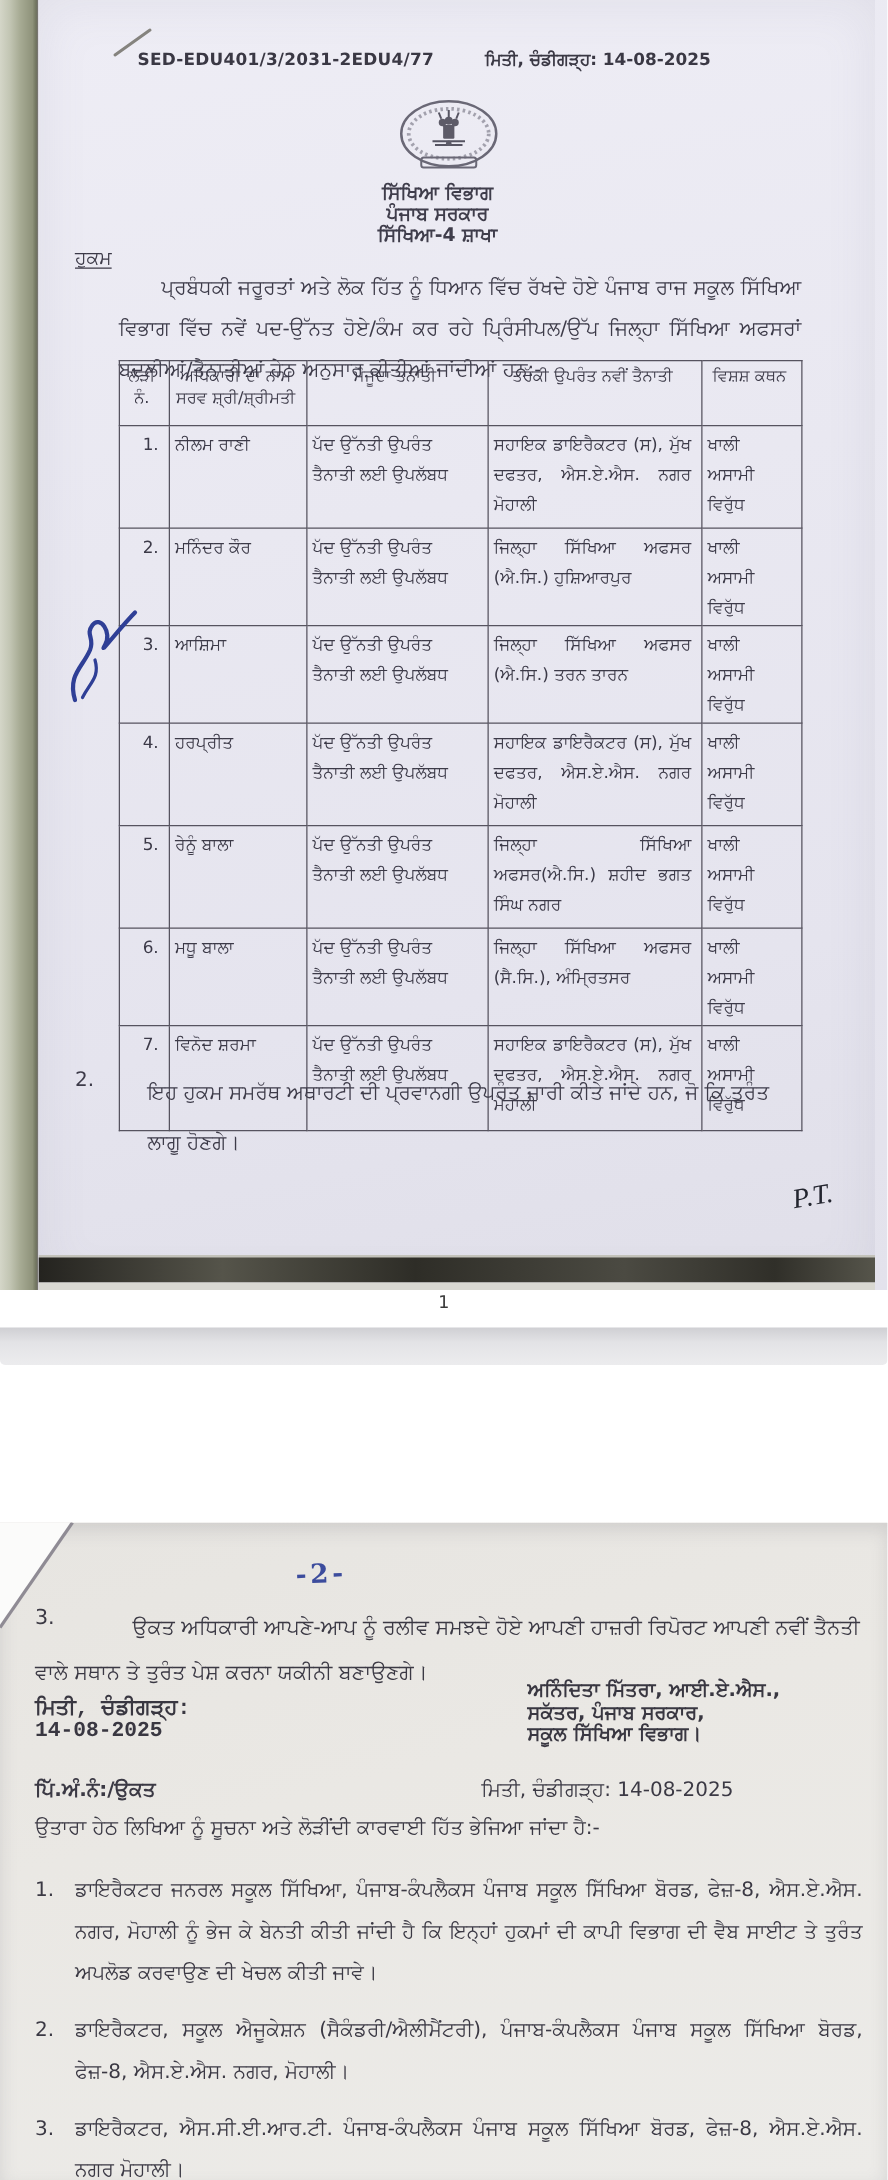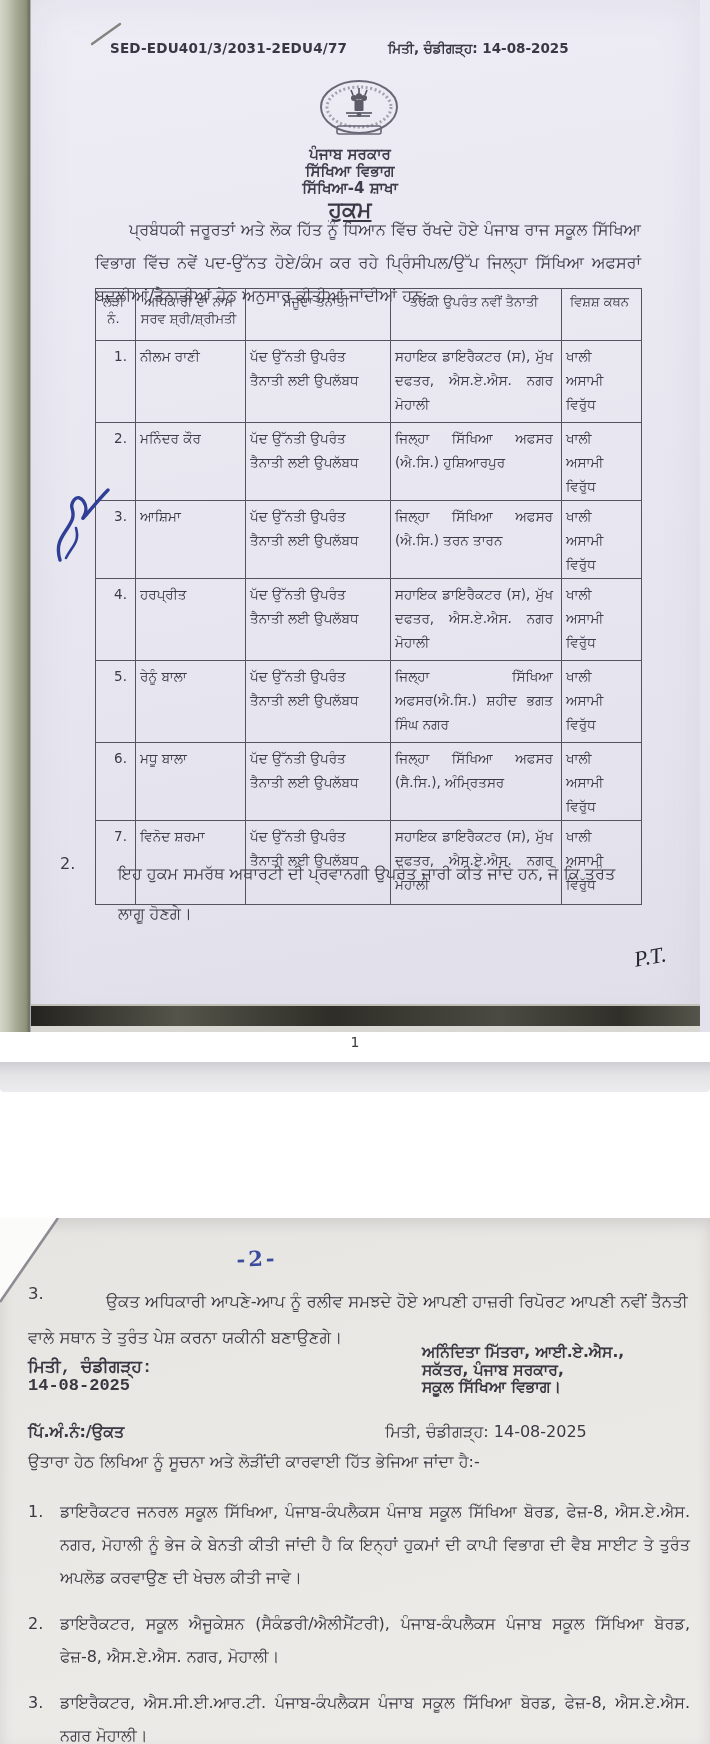--- a/index.html
+++ b/index.html
@@ -20,21 +20,21 @@
   }
   .page1 .paper{
     position:absolute;top:0;left:31px;width:669px;height:1032px;
     background:linear-gradient(170deg,#eeedf5 0%,#e9e8f1 40%,#e5e4ee 75%,#e0dfe9 100%);
     box-shadow:inset 0 0 40px rgba(120,120,150,.12);
   }
   .ref-row{top:40px;left:0;width:710px;height:20px;font-size:13.5px;font-weight:bold;color:#3a3844;}
   .ref-no{position:absolute;left:110px;top:0;letter-spacing:.2px;}
   .date-line-1{position:absolute;left:388px;top:0;}
   .org-block{top:146px;left:60px;width:580px;text-align:center;line-height:17px;font-size:15px;font-weight:bold;color:#3f3d4b;}
-  .order-title{top:197px;left:60px;width:580px;text-align:center;font-size:22px;font-weight:bold;text-decoration:underline;text-underline-offset:3px;color:#3b3947;}
+  .order-title{top:197px;left:60px;width:580px;text-align:left;font-size:15px;font-weight:normal;text-decoration:underline;text-underline-offset:3px;color:#3b3947;}
   .intro{top:213px;left:95px;width:546px;font-size:16px;line-height:33px;text-align:justify;text-indent:34px;color:#3d3b49;}
 
   table.transfer{
     position:absolute;top:288px;left:95px;width:546px;border-collapse:collapse;table-layout:fixed;
     font-size:13.5px;color:#3c3a48;
   }
   table.transfer td,table.transfer th{
     border:1.4px solid #56535f;vertical-align:top;padding:3px 8px 2px 4px;line-height:24px;
     overflow:hidden;font-weight:normal;
   }
@@ -115,22 +115,22 @@
         <circle cx="46" cy="20" r="3" stroke="none"></circle>
       <rect x="36.5" y="22" width="9" height="11" rx="1" stroke="none"></rect>
       <line x1="28" y1="35" x2="54" y2="35"></line>
         <line x1="30" y1="38" x2="52" y2="38"></line>
       <circle cx="41" cy="36.5" r="2.2" stroke="none"></circle>
     </g>
     <rect x="19" y="48" width="44" height="8" rx="2" fill="none" stroke="#6a6876" stroke-width="1.6"></rect>
   </svg>
 
   <div class="abs org-block">
+    <div>ਸਿੱਖਿਆ ਵਿਭਾਗ</div>
     <div>ਪੰਜਾਬ ਸਰਕਾਰ</div>
-    <div>ਸਿੱਖਿਆ ਵਿਭਾਗ</div>
     <div>ਸਿੱਖਿਆ-4 ਸ਼ਾਖਾ</div>
   </div>
 
   <div class="abs order-title">ਹੁਕਮ</div>
 
   <div class="abs intro">ਪ੍ਰਬੰਧਕੀ ਜਰੂਰਤਾਂ ਅਤੇ ਲੋਕ ਹਿੱਤ ਨੂੰ ਧਿਆਨ ਵਿੱਚ ਰੱਖਦੇ ਹੋਏ ਪੰਜਾਬ ਰਾਜ ਸਕੂਲ ਸਿੱਖਿਆ ਵਿਭਾਗ ਵਿੱਚ ਨਵੇਂ ਪਦ-ਉੱਨਤ ਹੋਏ/ਕੰਮ ਕਰ ਰਹੇ ਪ੍ਰਿੰਸੀਪਲ/ਉੱਪ ਜਿਲ੍ਹਾ ਸਿੱਖਿਆ ਅਫਸਰਾਂ ਬਦਲੀਆਂ/ਤੈਨਾਤੀਆਂ ਹੇਠ ਅਨੁਸਾਰ ਕੀਤੀਆਂ ਜਾਂਦੀਆਂ ਹਨ:-</div>
 
   <table class="transfer">
     <colgroup>
         <col class="c-sr">

